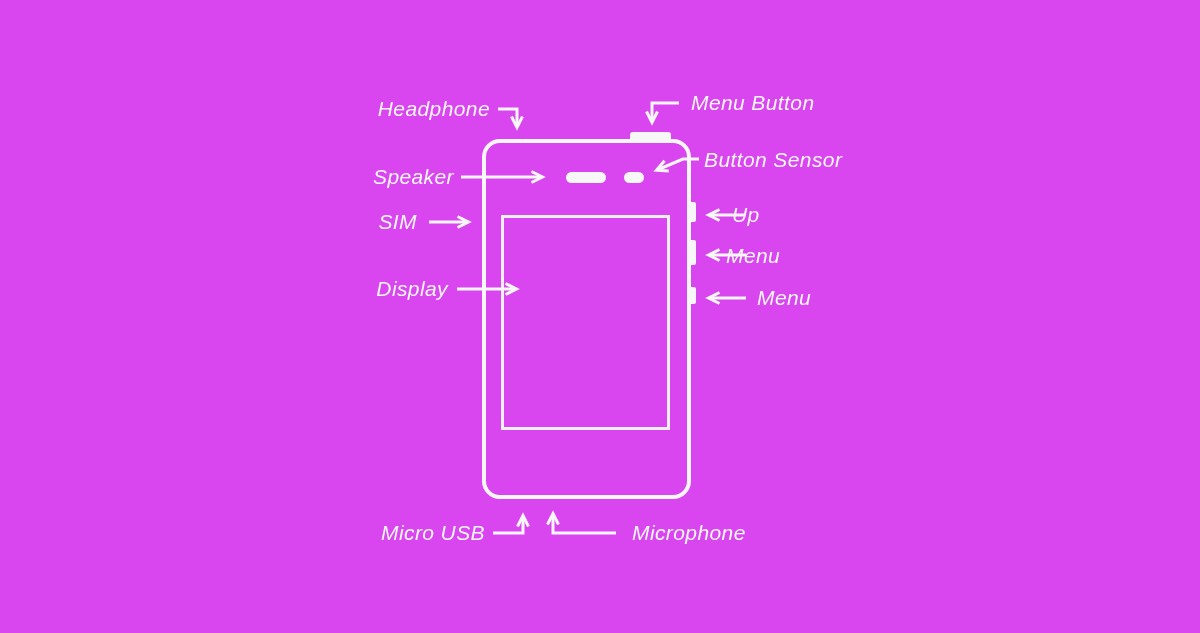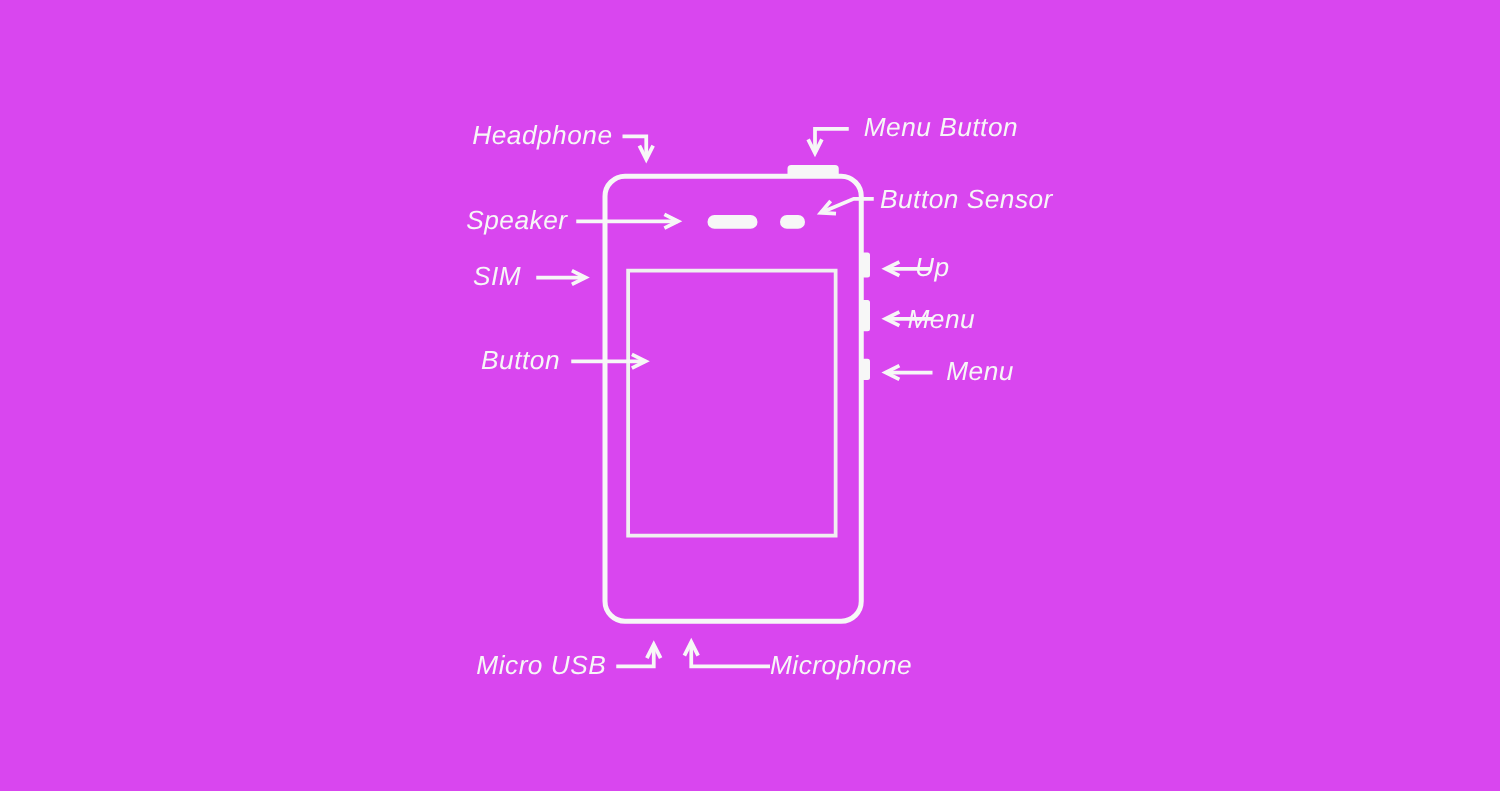--- a/index.html
+++ b/index.html
@@ -121,17 +121,17 @@
   </svg>
 
   <div class="label" style="right:710px; top:98px;">Headphone</div>
   <div class="label" style="left:691px; top:92px;">Menu Button</div>
   <div class="label" style="right:746px; top:166px;margin-left:33px;">Speaker</div>
   <div class="label" style="left:704px; top:149px;">Button Sensor</div>
   <div class="label" style="right:783px; top:211px;">SIM</div>
   <div class="label" style="left:732px; top:204px;">Up</div>
   <div class="label" style="left:726px; top:245px;">Menu</div>
   <div class="label" style="left:757px; top:287px;">Menu</div>
-  <div class="label" style="right:752px; top:278px;">Button</div>
+  <div class="label" style="right:752px; top:278px;">Display</div>
   <div class="label" style="right:715px; top:522px;margin-left:42px;">Micro USB</div>
-  <div class="label" style="left:616px; top:522px;">Microphone</div>
+  <div class="label" style="left:632px; top:522px;">Microphone</div>
 
 </div>
 
 </body></html>

